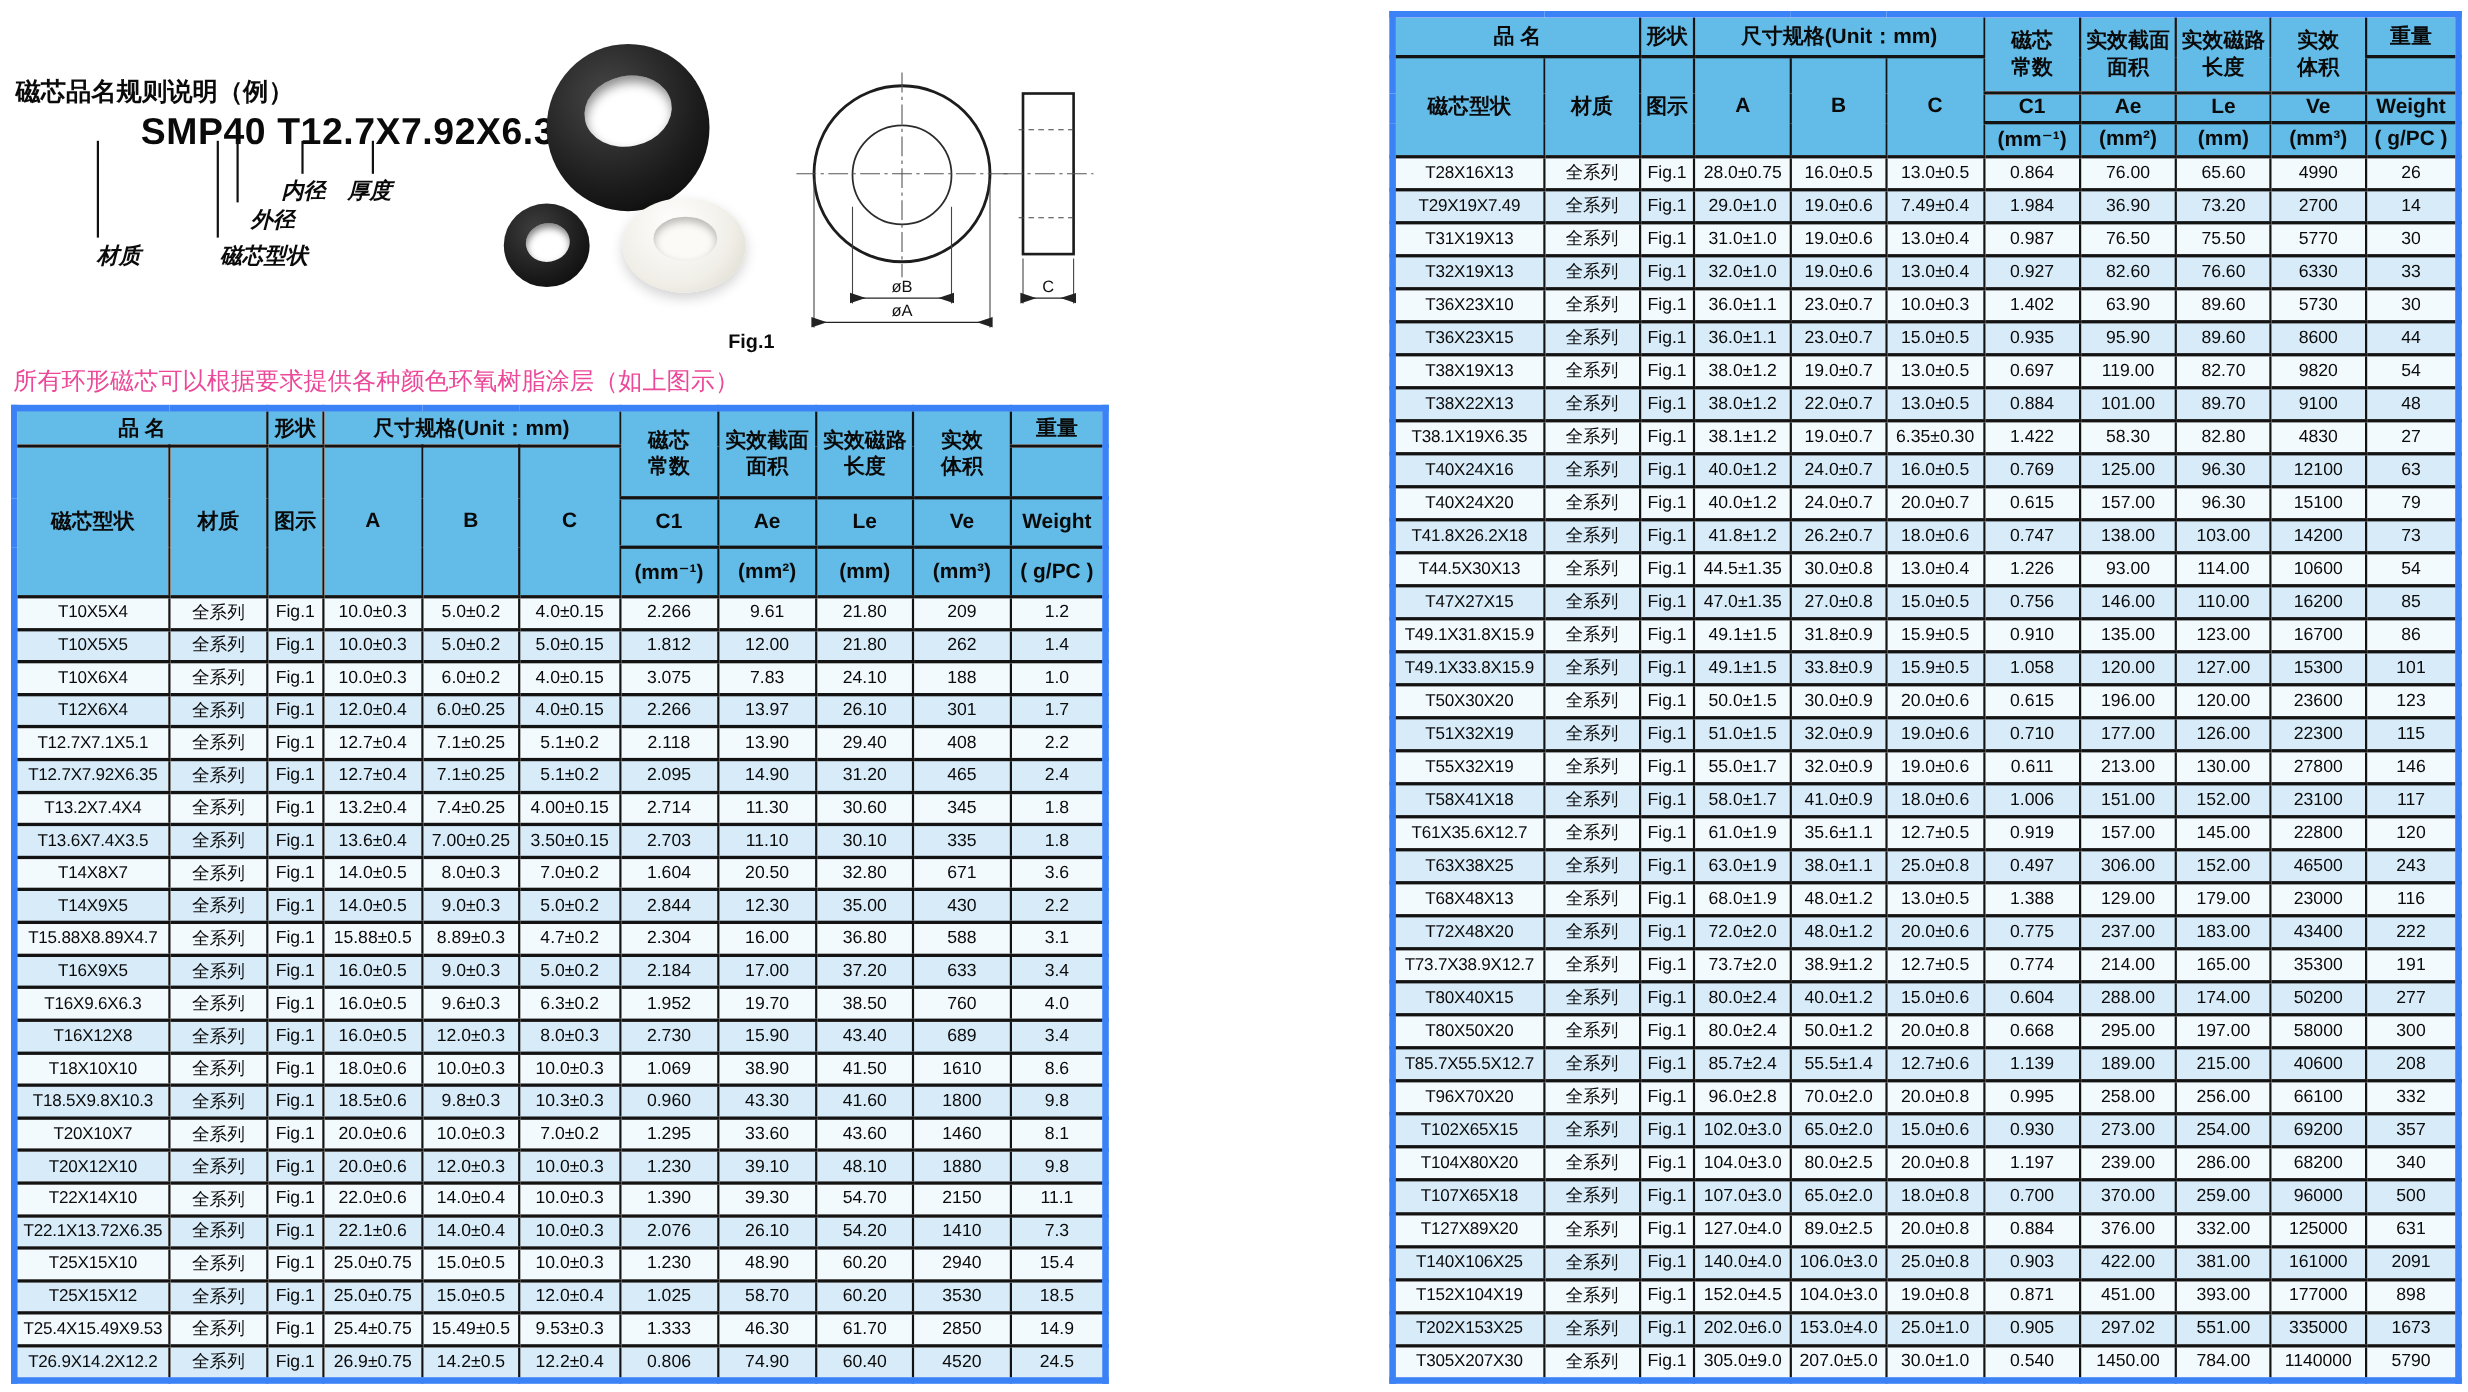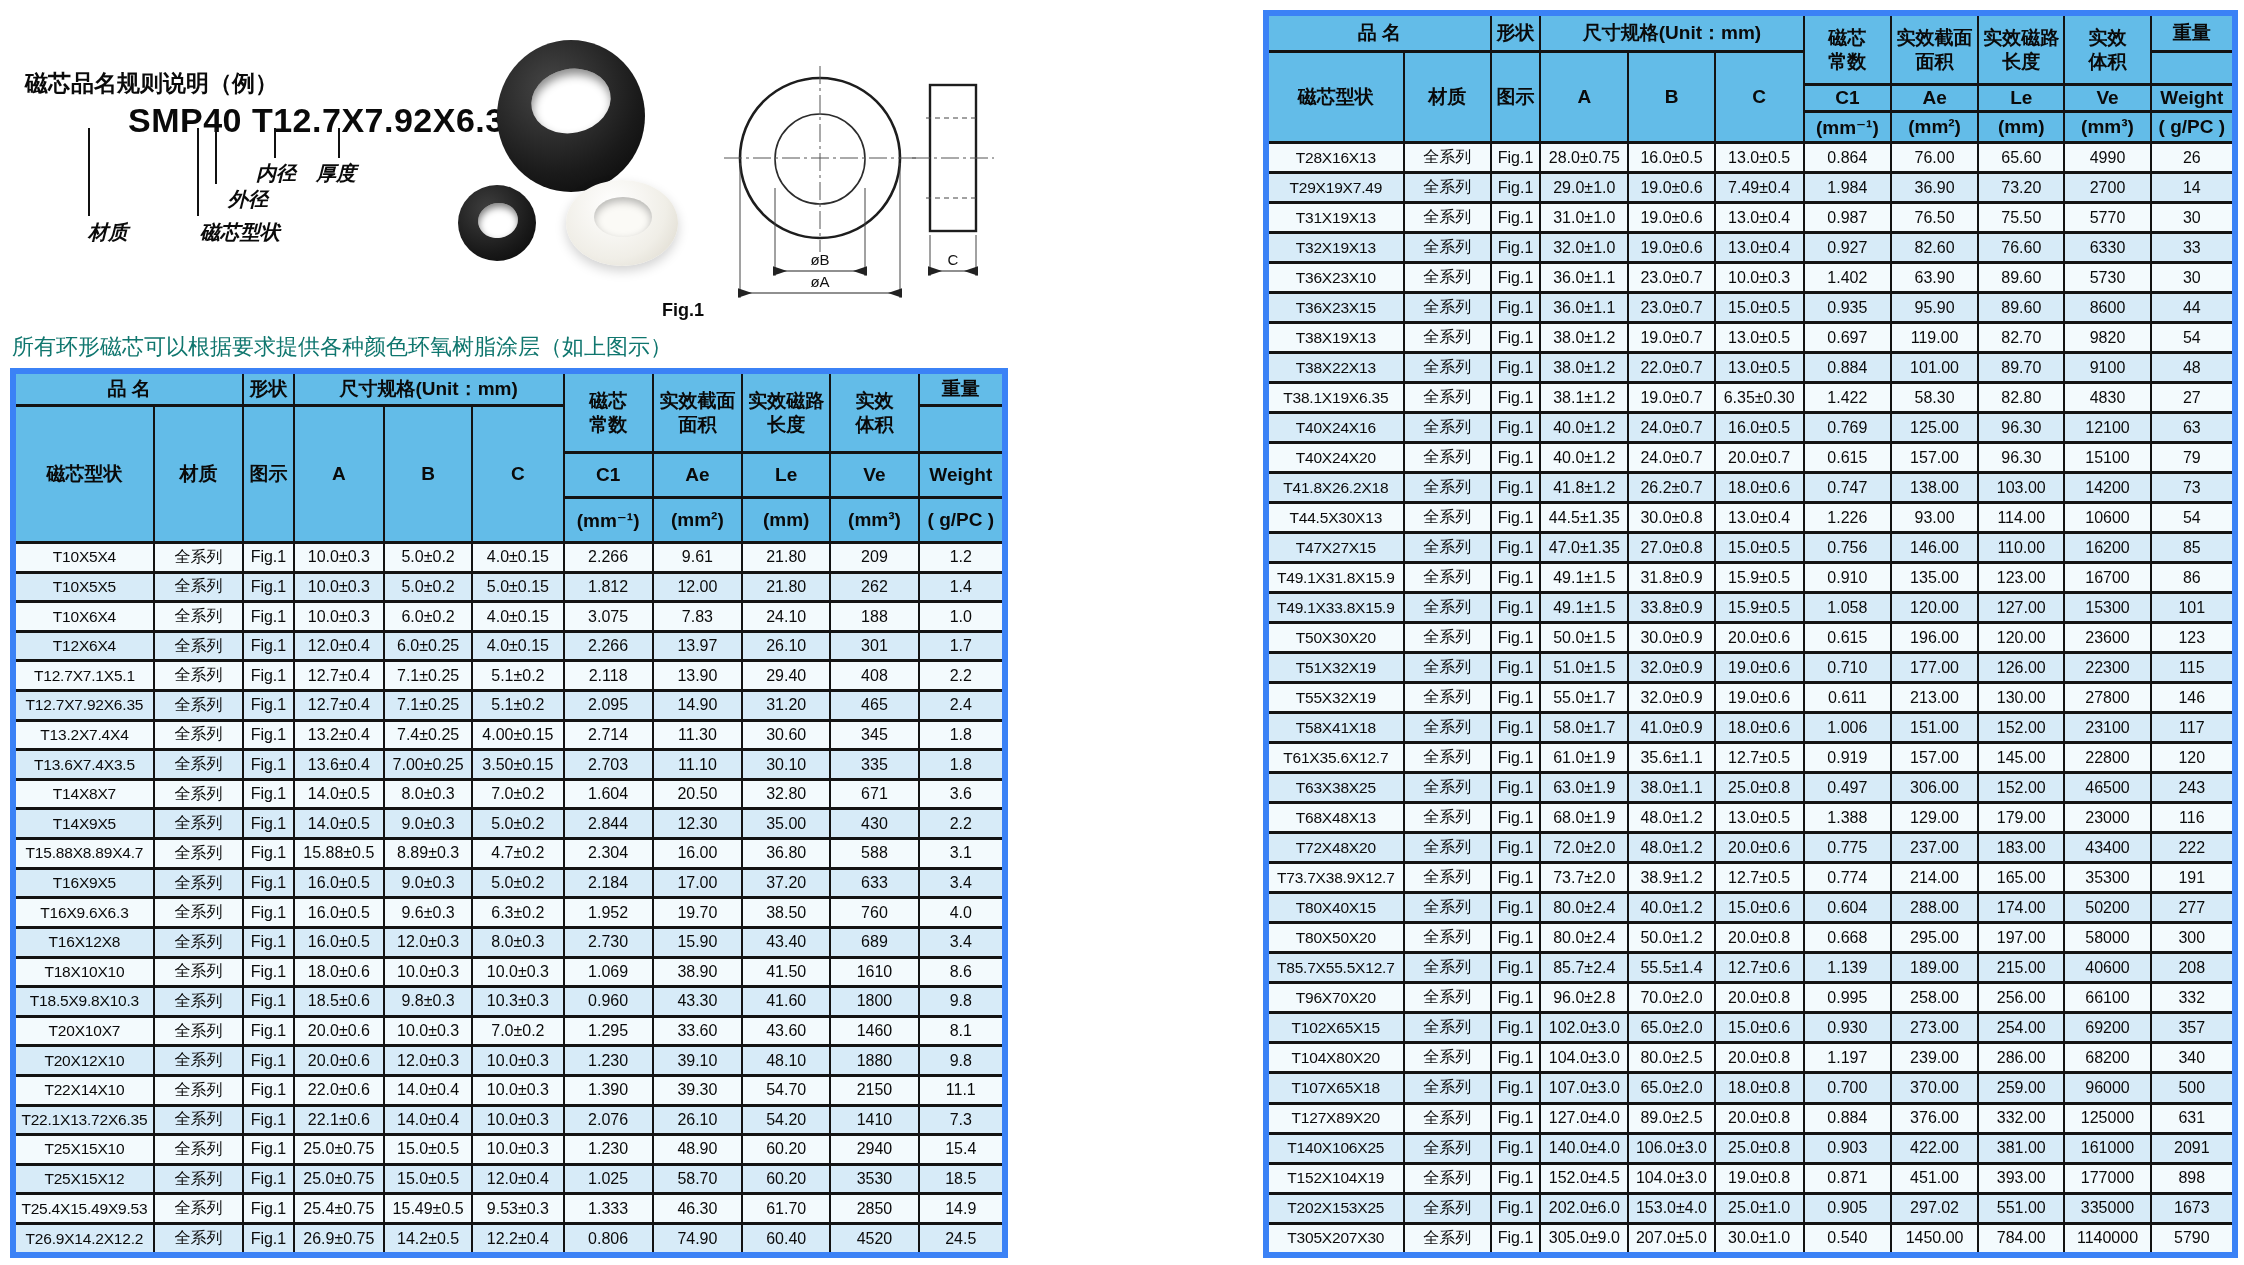--- a/index.html
+++ b/index.html
@@ -7,21 +7,21 @@
     position:relative;
     width:2244px;height:1265px;
     background:#ffffff;
     font-family:"Liberation Sans","DejaVu Sans",sans-serif;
     color:#0a0a0a;
     overflow:hidden;
   }
   .abs{position:absolute;}
 
   
-  .naming-title{left:25px;top:68px;font-size:23px;font-weight:bold;}
+  .naming-title{left:14px;top:68px;font-size:23px;font-weight:bold;}
   .example-code{left:128px;top:101px;font-size:34px;font-weight:bold;letter-spacing:.5px;}
   .vline{width:2px;background:#111;}
   .vl-mat{left:88px;top:128px;height:88px;}
   .vl-shape{left:197px;top:128px;height:88px;}
   .vl-od{left:215px;top:128px;height:56px;}
   .vl-id{left:274px;top:128px;height:30px;}
   .vl-th{left:338px;top:128px;height:30px;}
   .anno{font-family:"DejaVu Serif","Liberation Serif",serif;font-style:italic;font-weight:bold;font-size:20px;text-align:center;}
   .lb-mat{left:88px;top:219px;}
   .lb-shape{left:200px;top:219px;}
@@ -36,21 +36,21 @@
   .photo-small{left:458px;top:185px;width:78px;height:76px;background:radial-gradient(circle at 38% 32%,#3f3f3f,#191919 62%,#060606);}
   .photo-small-hole{left:478px;top:203px;width:40px;height:35px;background:#ffffff;transform:rotate(-10deg);box-shadow:inset 0 4px 7px rgba(0,0,0,.5);}
   .photo-white{left:566px;top:180px;width:112px;height:86px;background:radial-gradient(circle at 42% 30%,#ffffff,#f0eee7 60%,#d9d5c9);box-shadow:0 5px 12px rgba(0,0,0,.18);}
   .photo-white-hole{left:594px;top:197px;width:58px;height:40px;background:#fbfaf6;box-shadow:inset 0 4px 8px rgba(0,0,0,.28);}
 
   
   .drawing{left:720px;top:28px;}
   .fig-caption{left:662px;top:300px;font-size:18px;font-weight:bold;}
 
   
-  .note{left:12px;top:332px;font-size:22px;color:#0f766e;}
+  .note{left:12px;top:332px;font-size:22px;color:#ec4899;}
 
   
   .tbl-wrap{position:absolute;}
   .tbl-left{left:10px;top:368px;width:998px;height:890px;}
   .tbl-right{left:1263px;top:10px;width:975px;height:1248px;}
   table.spec{
     width:100%;height:100%;
     border-collapse:collapse;table-layout:fixed;
     border:6px solid #3b82f6;
   }

